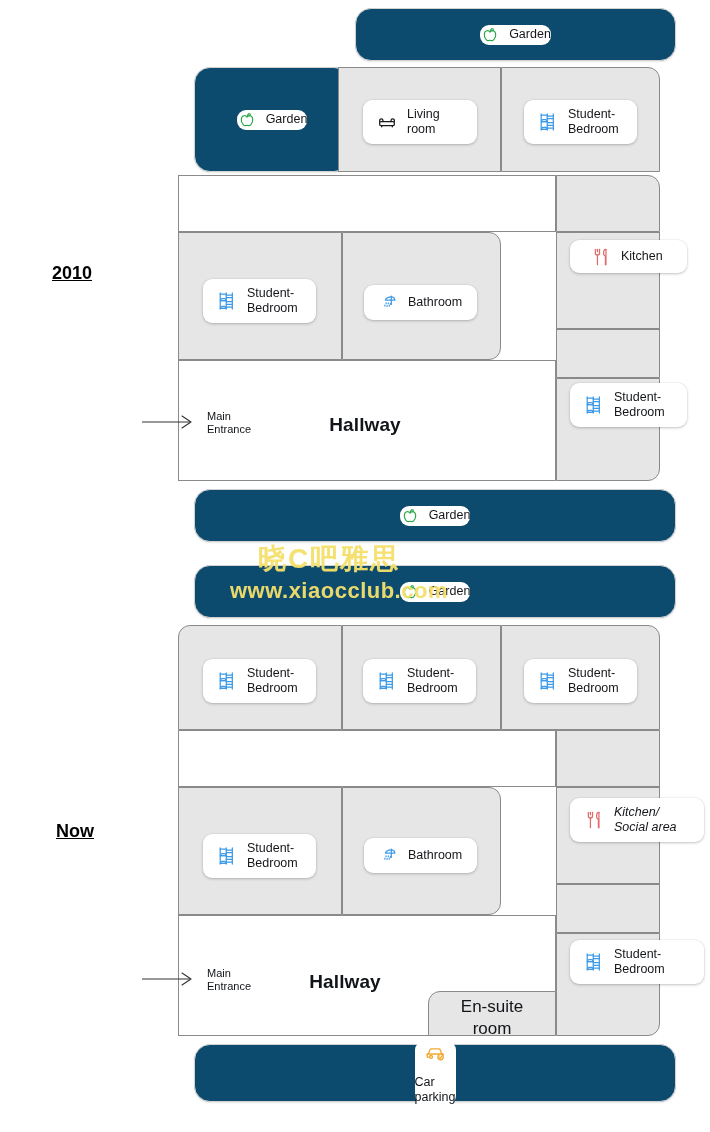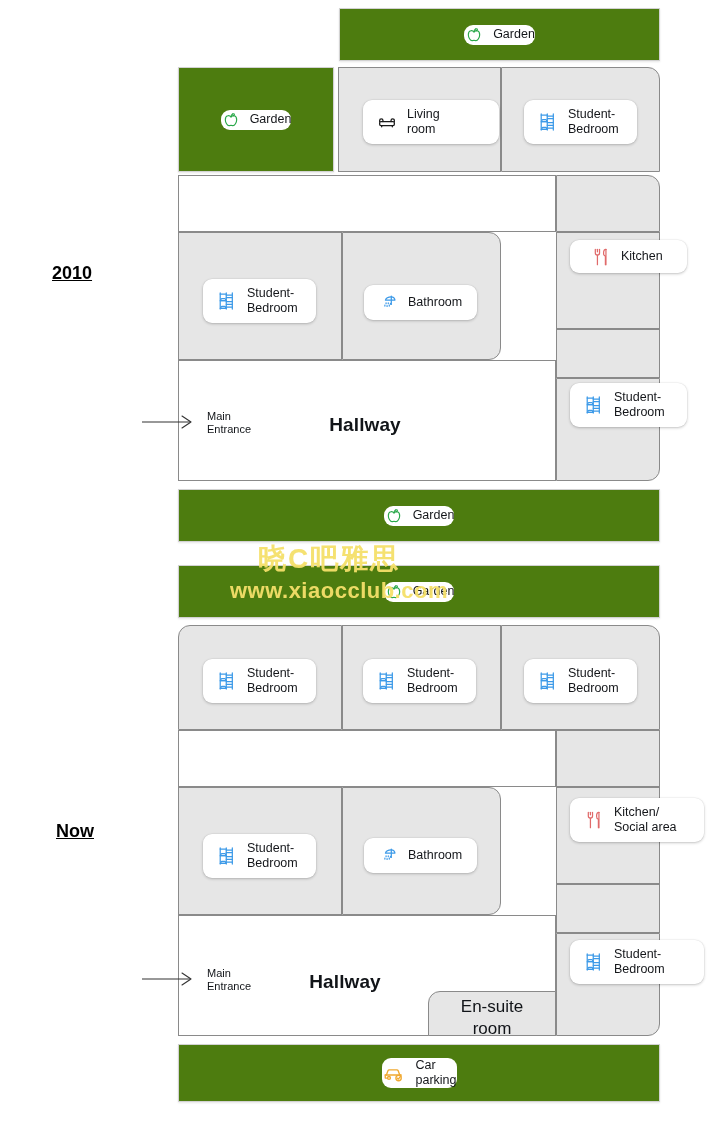--- a/index.html
+++ b/index.html
@@ -7,27 +7,28 @@
     width: 710px; height: 1132px;
     background: #ffffff;
     font-family: "Liberation Sans", "DejaVu Sans", sans-serif;
     overflow: hidden;
   }
   #stage { position: relative; width: 710px; height: 1132px; }
 
   
   .plain-strip {
     position: absolute;
-    background: #4d7c0f;
+    background: #0c4a6e;
     border: 1px solid #d2d2d2;
-    border-radius: 0;
+    border-radius: 16px;
     box-shadow: 0 1px 2px rgba(0,0,0,0.10);
     display: flex;
     align-items: center;
     justify-content: center;
+    margin-left: 16px;
   }
   .room {
     position: absolute;
     background: #e6e6e6;
     border: 1px solid #8a8a8a;
   }
   .room.rt  { border-top-right-radius: 12px; }
   .room.lt  { border-top-left-radius: 12px; }
   .room.rb  { border-bottom-right-radius: 12px; }
 
@@ -120,21 +121,21 @@
         <path d="M12 8.3c0-1.6.6-2.8 1.8-3.5"></path>
         <path d="M13.8 4.8c1.1-.5 2-.2 2.2.5.2.8-.5 1.6-1.6 1.8"></path>
       </svg>
       <div class="txt" style="font-size:12.5px;">Garden</div>
     </div>
   </div>
 
   <div class="room" style="left:338px; top:67px; width:163px; height:105px;"></div>
   <div class="room rt" style="left:501px; top:67px; width:159px; height:105px;"></div>
 
-  <div class="pill" style="left:363px; top:100px; width:136px; height:44px;">
+  <div class="pill" style="left:363px; top:100px; width:114px; height:44px;">
     <svg class="ico" width="22" height="22" viewBox="0 0 24 24" fill="none" stroke="#1a1a1a" stroke-width="1.4" stroke-linecap="round" stroke-linejoin="round">
       <path d="M4 11.5v-1.2a1.8 1.8 0 0 1 3.6 0v1.2"></path>
       <path d="M16.4 11.5v-1.2a1.8 1.8 0 0 1 3.6 0v1.2"></path>
       <rect x="4" y="11.5" width="16" height="4.4" rx="1.4"></rect>
       <path d="M6.2 15.9v1.4M17.8 15.9v1.4"></path>
     </svg>
     <div class="txt">Living
 room</div>
   </div>
 
@@ -302,21 +303,21 @@
       <path d="M9.9 11.8v.9M12.3 11.8v.9M14.7 12.4v.9M8.6 14.4v.9M11 14.8v.9M13.4 14.4v.9"></path>
     </svg>
     <div class="txt">Bathroom</div>
   </div>
 
   <div class="room" style="left:556px; top:730px; width:104px; height:57px;"></div>
   <div class="room" style="left:556px; top:787px; width:104px; height:97px;"></div>
   <div class="room" style="left:556px; top:884px; width:104px; height:49px;"></div>
   <div class="room rb" style="left:556px; top:933px; width:104px; height:103px;"></div>
 
-  <div class="pill" style="left:570px; top:798px; width:134px; height:44px;">
+  <div class="pill" style="left:570px; top:798px; width:134px; height:44px;font-style:italic;">
     <svg class="ico" width="22" height="22" viewBox="0 0 24 24" fill="none" stroke="#e06a6a" stroke-width="1.35" stroke-linecap="round" stroke-linejoin="round">
       <path d="M5.8 3.6v4.1a2.3 2.3 0 0 0 4.6 0V3.6"></path>
       <path d="M8.1 6.4V3.6"></path>
       <path d="M8.1 10v10.4"></path>
       <path d="M17.4 3.6c-1.6 0-2.6 1.8-2.6 4.2 0 1.8.8 3 2 3.3v9.3"></path>
       <path d="M17.4 3.6v16.8"></path>
     </svg>
     <div class="txt">Kitchen/
 Social area</div>
   </div>
@@ -344,21 +345,21 @@
 
   <div class="freetext entrance-label" style="left:207px; top:967px; width:70px;">Main
 Entrance</div>
 
   <svg class="arrow" style="left:140px; top:967px;" width="60" height="24" viewBox="0 0 60 24">
     <path d="M2 12 H50" stroke="#333" stroke-width="1.1" fill="none"></path>
     <path d="M42 6 L51 12 L42 18" stroke="#333" stroke-width="1.1" fill="none" stroke-linecap="round" stroke-linejoin="round"></path>
   </svg>
 
   <div class="plain-strip" style="left:178px; top:1044px; width:482px; height:58px;">
-    <div class="pill center" style="position:static; box-shadow:none; padding:0; gap:11px;">
+    <div class="pill center" style="position:static; box-shadow:none; padding:0; gap:11px;flex-direction:column;">
       <svg class="ico" width="23" height="23" viewBox="0 0 24 24" fill="none" stroke="#f0a932" stroke-width="1.4" stroke-linecap="round" stroke-linejoin="round">
         <path d="M3.4 13.6h16.3"></path>
         <path d="M4.6 13.6 6.2 9.2a1.5 1.5 0 0 1 1.4-1h7.9a1.5 1.5 0 0 1 1.4 1l1.6 4.4"></path>
         <path d="M3.4 13.6v3.2h2.3"></path>
         <path d="M19.7 13.6v1.6"></path>
         <circle cx="7.3" cy="16.6" r="1.5"></circle>
         <circle cx="17.3" cy="16.8" r="2.8"></circle>
         <path d="M16 16.8 17 17.9 18.7 15.8"></path>
       </svg>
       <div class="txt" style="font-size:12.5px; text-align:left;">Car

